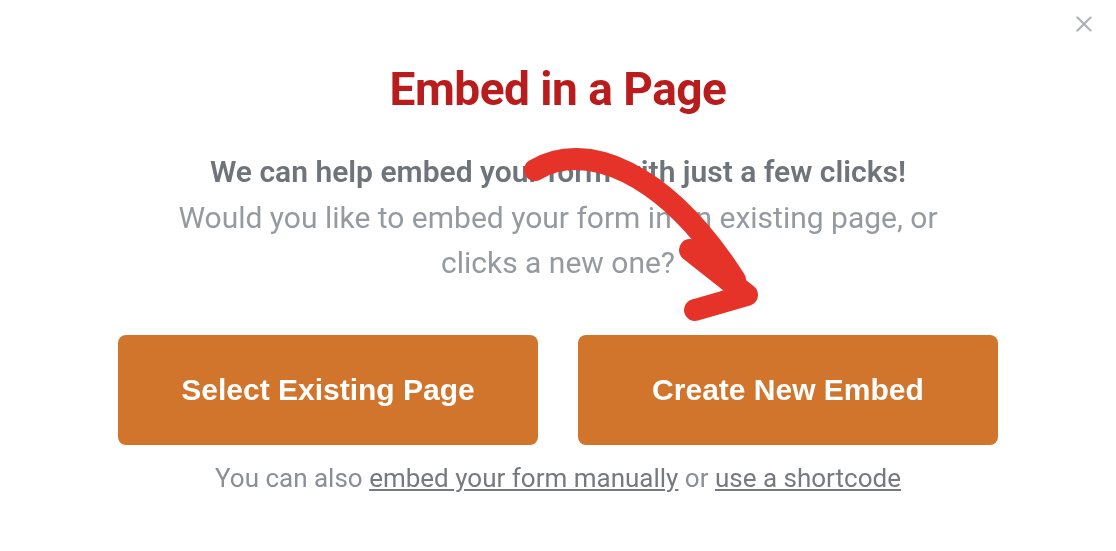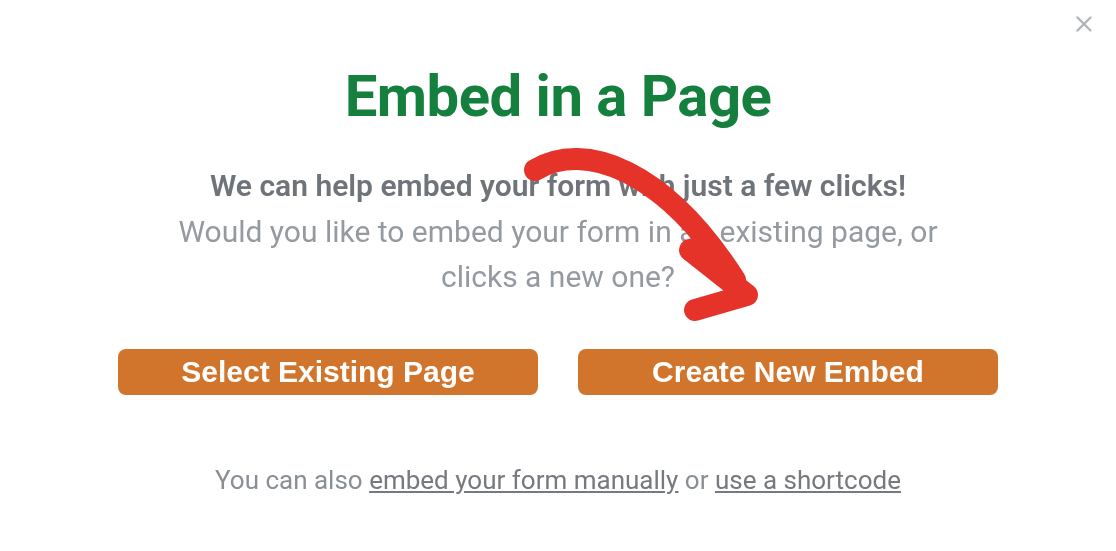--- a/index.html
+++ b/index.html
@@ -18,23 +18,23 @@
       cursor: pointer;
       color: #b2b6bb;
       font-size: 36px;
       line-height: 1;
     }
     .content {
       text-align: center;
       padding-top: 62px;
     }
     .title {
-      font-size: 58px;
+      font-size: 46px;
       font-weight: 700;
-      color: #15803d;
+      color: #b91c1c;
       letter-spacing: -0.5px;
     }
     .subtitle-bold {
       margin-top: 38px;
       font-size: 30px;
       font-weight: 600;
       color: #6f747a;
     }
     .subtitle {
       margin-top: 6px;
@@ -50,26 +50,26 @@
       justify-content: center;
       gap: 40px;
     }
     .btn {
       background: #d2752c;
       color: #fff;
       border: none;
       border-radius: 8px;
       font-size: 30px;
       font-weight: 600;
-      padding: 6px 0;
+      padding: 38px 0;
       width: 420px;
       cursor: pointer;
     }
     .footer {
-      margin-top: 70px;
+      margin-top: 18px;
       font-size: 26px;
       color: #8a8f96;
     }
     .footer a {
       color: #76797e;
       text-decoration: underline;
       cursor: pointer;
     }
     .arrow {
       position: absolute;

